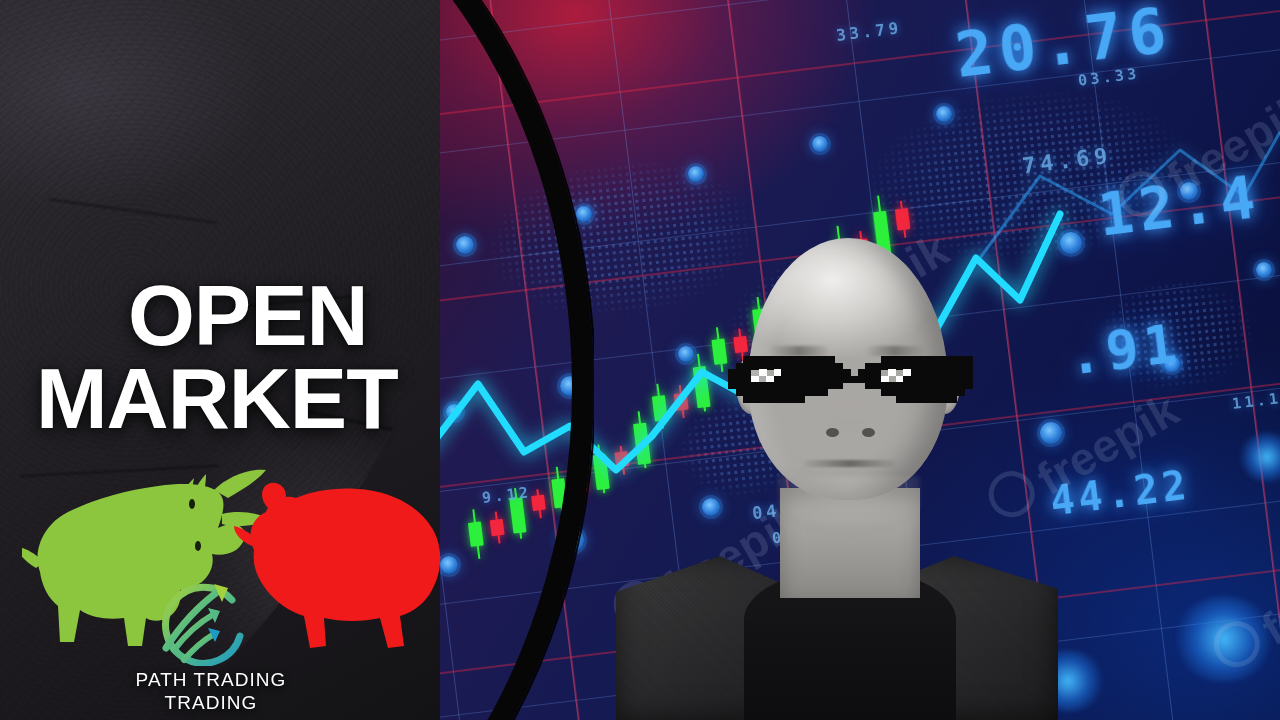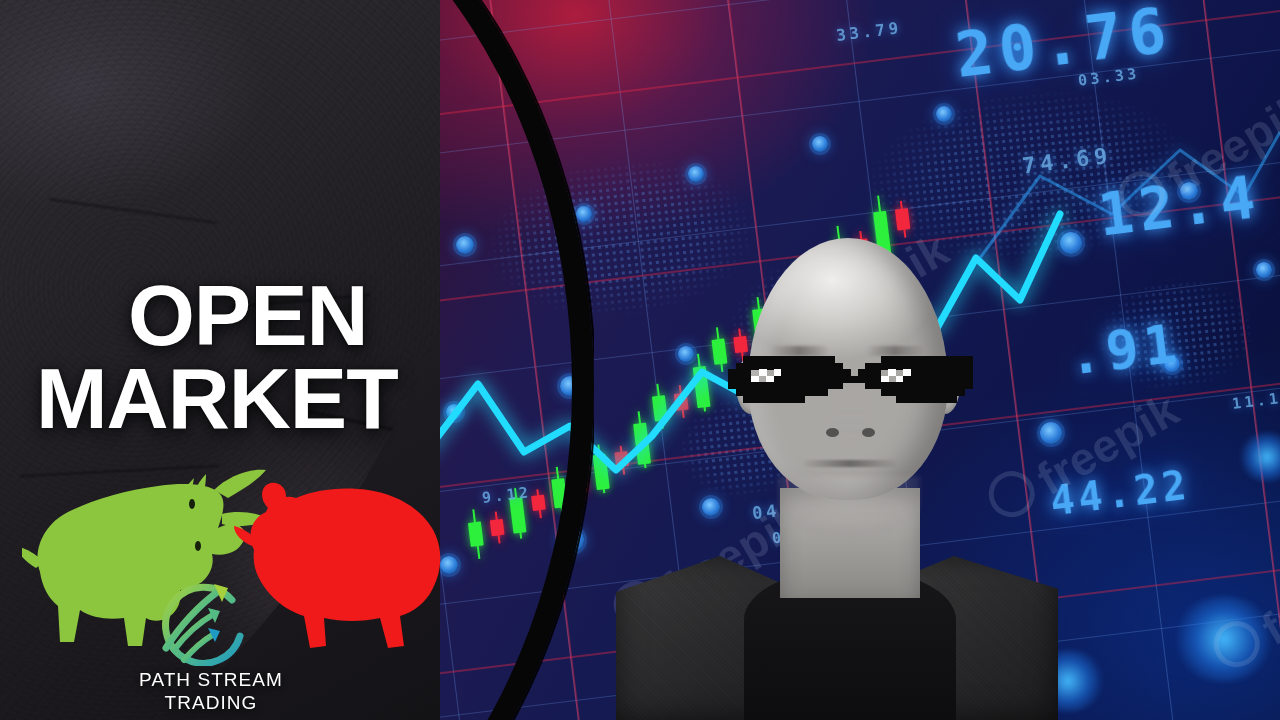--- a/index.html
+++ b/index.html
@@ -418,21 +418,21 @@
     </defs>
     <path d="M92 20 A38 38 0 1 0 100 56" fill="none" stroke="url(#gswoosh)" stroke-width="7" stroke-linecap="round"></path>
     <path d="M26 68 C40 46 58 26 80 10" fill="none" stroke="url(#gswoosh)" stroke-width="7" stroke-linecap="round"></path>
     <path d="M74 4 L88 8 L82 22 Z" fill="#a6d13c"></path>
     <path d="M34 70 C46 54 60 42 74 34" fill="none" stroke="url(#gswoosh)" stroke-width="6" stroke-linecap="round"></path>
     <path d="M68 28 L80 31 L75 43 Z" fill="#55bb84"></path>
     <path d="M44 80 C54 68 64 60 74 54" fill="none" stroke="url(#gswoosh)" stroke-width="6" stroke-linecap="round"></path>
     <path d="M68 48 L80 51 L75 62 Z" fill="#1e9ac4"></path>
   </svg>
   <div class="brandtext">
-    <div>PATH STREAM</div>
+    <div>PATH TRADING</div>
     <div>TRADING</div>
   </div>
 
   <div class="person">
     <div class="blazer l"></div>
     <div class="blazer r"></div>
     <div class="shirt"></div>
     <div class="neck"></div>
     <div class="ear l"></div>
     <div class="ear r"></div>

